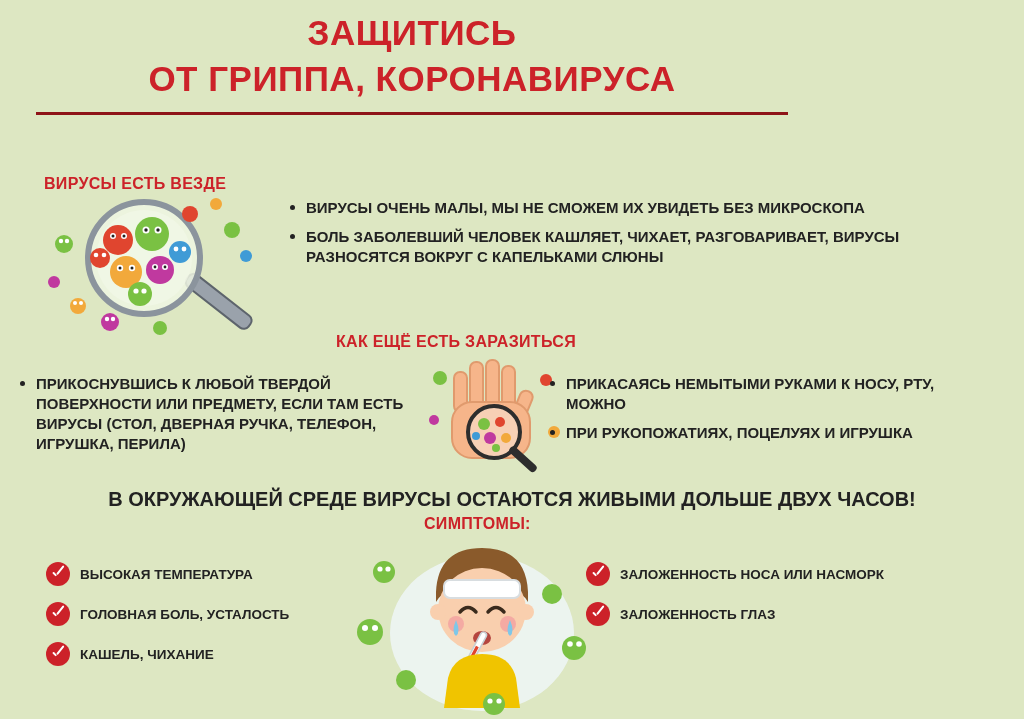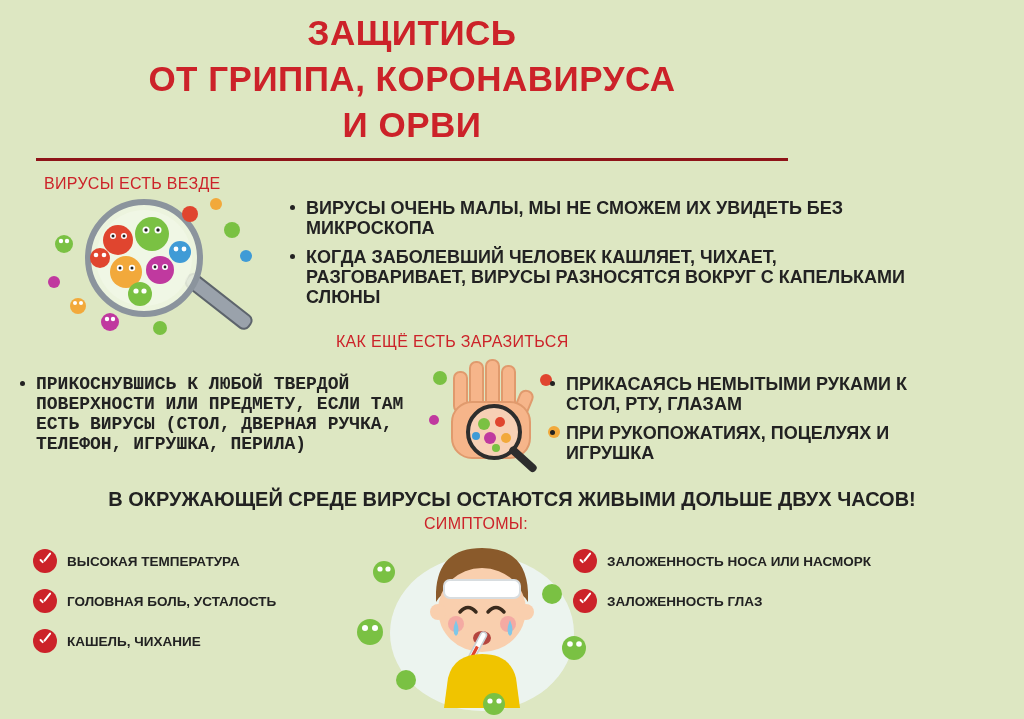--- a/index.html
+++ b/index.html
@@ -36,36 +36,36 @@
   }
   .divider {
     margin: 10px 36px 0 36px;
     height: 3px;
     background: #8e1418;
   }
 
   
   .sec-head {
     color: #cc2229;
-    font-weight: normal;
+    font-weight: bold;
     font-size: 16px;
     letter-spacing: 0.3px;
   }
 
   
   ul.bullets {
     list-style: none;
     margin: 0;
     padding: 0;
   }
   ul.bullets li {
     position: relative;
     padding-left: 18px;
     margin-bottom: 9px;
-    font-size: 18px;
+    font-size: 15px;
     font-weight: bold;
     color: #222222;
     line-height: 20px;
   }
   ul.bullets li:before {
     content: "";
     position: absolute;
     left: 2px;
     top: 7px;
     width: 5px;
@@ -105,21 +105,20 @@
     left: 420px;
     top: 356px;
     width: 150px;
     height: 120px;
   }
   #howelse-left {
     position: absolute;
     left: 18px;
     top: 374px;
     width: 390px;
-    font-family: Liberation Mono, monospace;
   }
   #howelse-right {
     position: absolute;
     left: 548px;
     top: 374px;
     width: 400px;
   }
 
   
   #env-note {
@@ -142,21 +141,21 @@
   }
   #boy-art {
     position: absolute;
     left: 352px;
     top: 528px;
     width: 260px;
     height: 190px;
   }
   .check-list {
     list-style: none;
-    margin: 3px;
+    margin: 16px;
     padding: 0;
   }
   .check-list li {
     display: flex;
     align-items: center;
     margin-bottom: 16px;
     font-size: 13.5px;
     font-weight: bold;
     color: #222222;
   }
@@ -205,21 +204,20 @@
   }
 </style>
 </head>
 <body>
 
 <div class="poster">
 
   <div class="title-block">
     <div class="title-line">ЗАЩИТИСЬ</div>
     <div class="title-line">ОТ ГРИППА, КОРОНАВИРУСА</div>
-    <div class="title-line">И ОРВИ</div>
   </div>
   <div class="divider"></div>
 
   <div class="sec-head" id="sec-everywhere-title">ВИРУСЫ ЕСТЬ ВЕЗДЕ</div>
 
   <div id="virus-magnifier-art">
     <svg viewBox="0 0 230 145" width="230" height="145" aria-hidden="true">
 
       <g transform="rotate(38 150 95)">
         <rect x="140" y="78" width="78" height="15" rx="6" fill="#9aa2ab" stroke="#5d646c" stroke-width="2"></rect>
@@ -273,21 +271,21 @@
       <circle cx="192" cy="34" r="8" fill="#7ac143"></circle>
       <circle cx="176" cy="8" r="6" fill="#f2a93b"></circle>
       <circle cx="206" cy="60" r="6" fill="#3f9bd6"></circle>
       <circle cx="120" cy="132" r="7" fill="#7ac143"></circle>
       <circle cx="14" cy="86" r="6" fill="#c0399f"></circle>
     </svg>
   </div>
 
   <ul class="bullets" id="everywhere-list">
     <li>ВИРУСЫ ОЧЕНЬ МАЛЫ, МЫ НЕ СМОЖЕМ ИХ УВИДЕТЬ БЕЗ МИКРОСКОПА</li>
-    <li>КОГДА ЗАБОЛЕВШИЙ ЧЕЛОВЕК КАШЛЯЕТ, ЧИХАЕТ, РАЗГОВАРИВАЕТ, ВИРУСЫ РАЗНОСЯТСЯ ВОКРУГ С КАПЕЛЬКАМИ СЛЮНЫ</li>
+    <li>БОЛЬ ЗАБОЛЕВШИЙ ЧЕЛОВЕК КАШЛЯЕТ, ЧИХАЕТ, РАЗГОВАРИВАЕТ, ВИРУСЫ РАЗНОСЯТСЯ ВОКРУГ С КАПЕЛЬКАМИ СЛЮНЫ</li>
   </ul>
 
   <div class="sec-head" id="sec-howelse-title">КАК ЕЩЁ ЕСТЬ ЗАРАЗИТЬСЯ</div>
 
   <div id="hand-art">
     <svg viewBox="0 0 150 120" width="150" height="120" aria-hidden="true">
 
       <g fill="#f6b58a" stroke="#e09a6d" stroke-width="2">
         <rect x="34" y="16" width="13" height="40" rx="6"></rect>
         <rect x="50" y="6" width="13" height="50" rx="6"></rect>
@@ -312,21 +310,21 @@
       <circle cx="134" cy="76" r="6" fill="#f2a93b"></circle>
       <circle cx="14" cy="64" r="5" fill="#c0399f"></circle>
     </svg>
   </div>
 
   <ul class="bullets" id="howelse-left">
     <li>ПРИКОСНУВШИСЬ К ЛЮБОЙ ТВЕРДОЙ ПОВЕРХНОСТИ ИЛИ ПРЕДМЕТУ, ЕСЛИ ТАМ ЕСТЬ ВИРУСЫ (СТОЛ,  ДВЕРНАЯ РУЧКА, ТЕЛЕФОН, ИГРУШКА, ПЕРИЛА)</li>
   </ul>
 
   <ul class="bullets" id="howelse-right">
-    <li>ПРИКАСАЯСЬ НЕМЫТЫМИ РУКАМИ К СТОЛ, РТУ, ГЛАЗАМ</li>
+    <li>ПРИКАСАЯСЬ НЕМЫТЫМИ РУКАМИ К НОСУ, РТУ, МОЖНО</li>
     <li>ПРИ РУКОПОЖАТИЯХ, ПОЦЕЛУЯХ И ИГРУШКА</li>
   </ul>
 
   <div id="env-note">В ОКРУЖАЮЩЕЙ СРЕДЕ ВИРУСЫ ОСТАЮТСЯ ЖИВЫМИ ДОЛЬШЕ ДВУХ ЧАСОВ!</div>
 
   <div class="sec-head" id="sec-symptoms-title">СИМПТОМЫ:</div>
 
   <div id="boy-art">
     <svg viewBox="0 0 260 190" width="260" height="190" aria-hidden="true">
 

